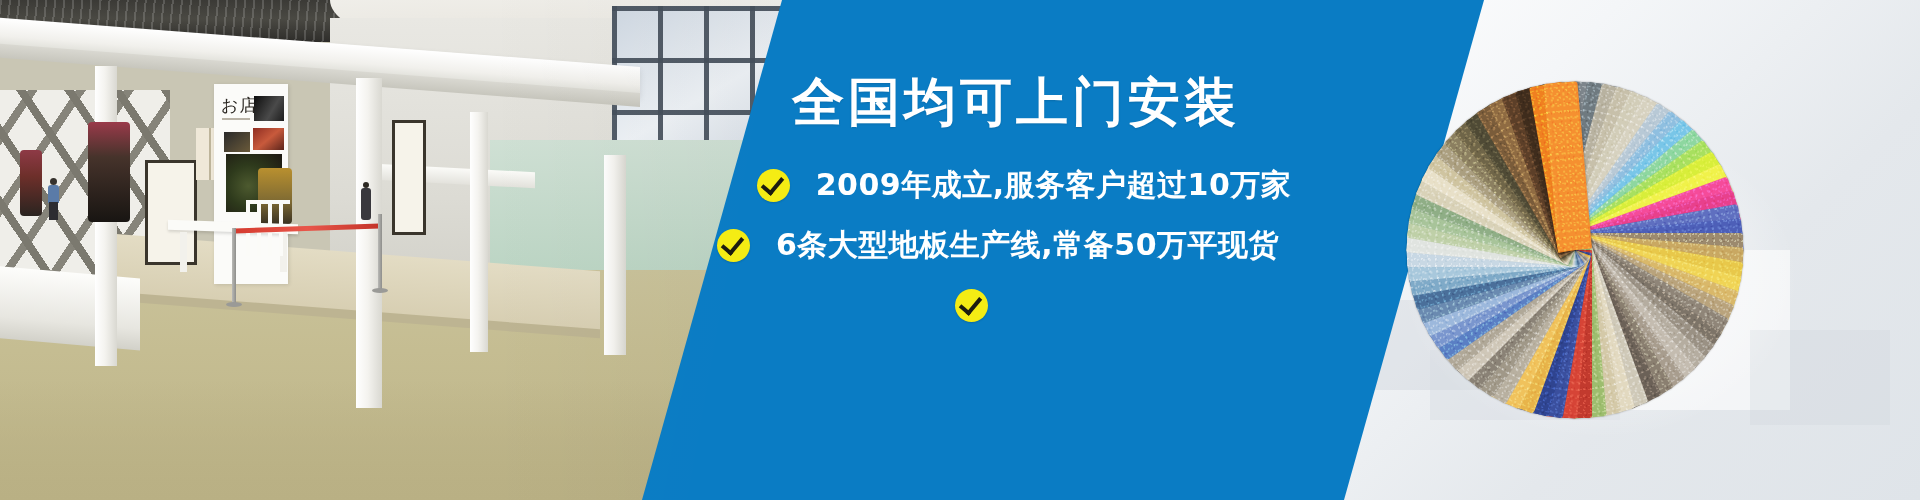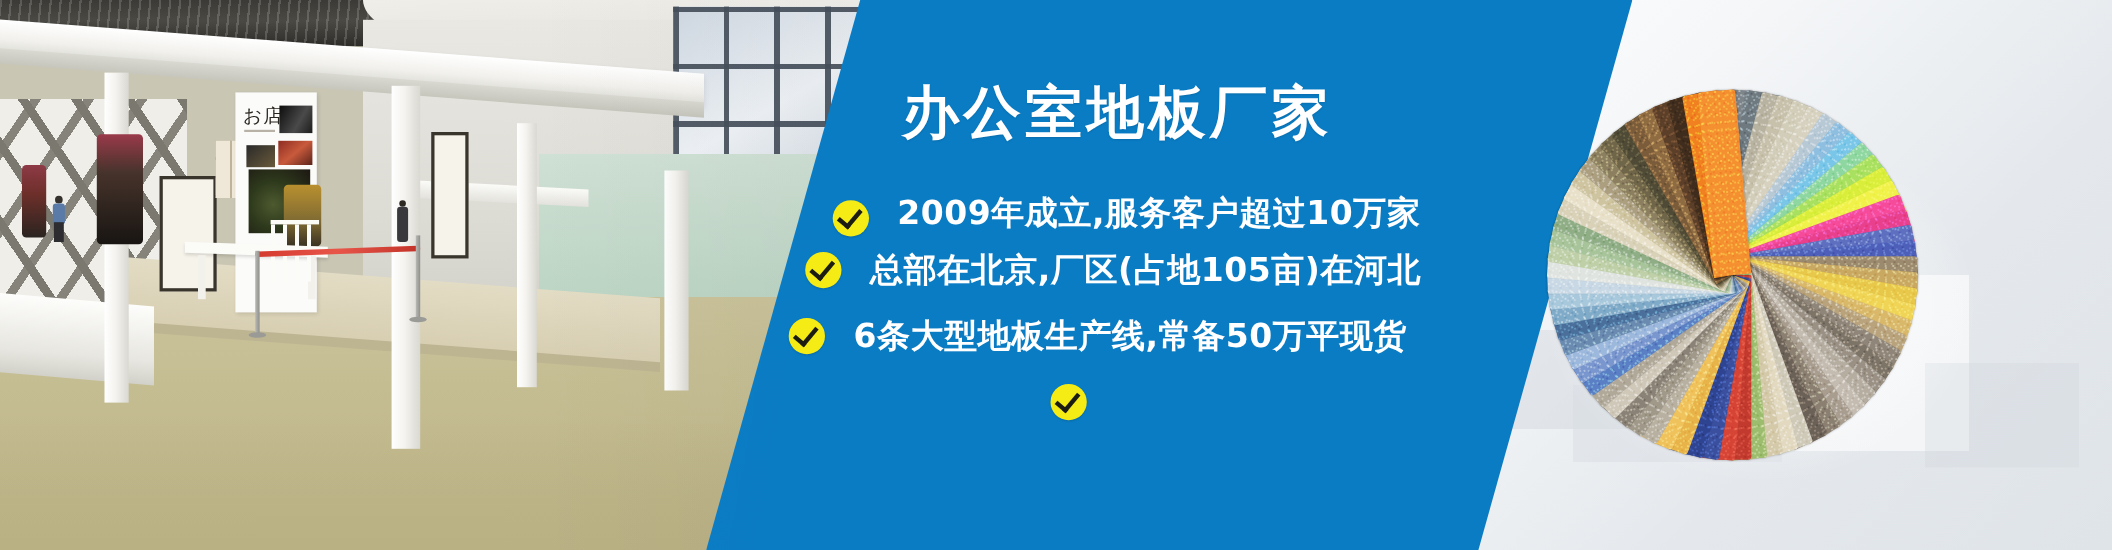--- a/index.html
+++ b/index.html
@@ -295,21 +295,21 @@
   }
   .bullet .btxt{
     font-size:30px;
     font-weight:bold;
     color:#ffffff;
     letter-spacing:0.5px;
     white-space:nowrap;
     font-family:"DejaVu Sans","Liberation Sans",sans-serif;
   }
   
-  .bullet.b0{ padding-left:128px;align-items:flex-end; }
+  .bullet.b0{ padding-left:128px; }
   .bullet.b1{ padding-left:104px; }
   .bullet.b2{ padding-left:76px; }
   .bullet.b3{ padding-left:48px; }
 </style>
 </head>
 <body>
 
 <div class="banner">
 
   <div class="photo">
@@ -459,39 +459,32 @@
         <div class="blade" style="transform: rotate(355deg); background: rgb(245, 144, 48); z-index: 71;"></div>
       </div>
     <div class="fan-hole"></div>
   </div>
 
   <div class="bluepanel"></div>
   <div class="bluepanel-sheen"></div>
 
   <div class="content">
 
-    <div class="headline">办公室地板厂家</div>
+    <div class="headline">全国均可上门安装</div>
 
     <div class="bullets">
 
       <div class="bullet b0">
         <span class="ck">
           <span class="ck-circle"></span>
           <span class="ck-mark"></span>
         </span>
         <span class="btxt">2009年成立,服务客户超过10万家</span>
       </div>
 
-      <div class="bullet b1">
-        <span class="ck">
-          <span class="ck-circle"></span>
-          <span class="ck-mark"></span>
-        </span>
-        <span class="btxt">总部在北京,厂区(占地105亩)在河北</span>
-      </div>
 
       <div class="bullet b2">
         <span class="ck">
           <span class="ck-circle"></span>
           <span class="ck-mark"></span>
         </span>
         <span class="btxt">6条大型地板生产线,常备50万平现货</span>
       </div>
 
       <div class="bullet b3">

